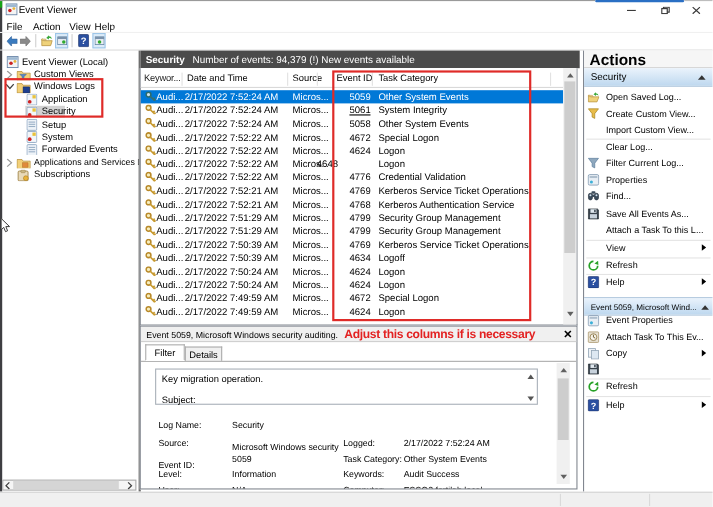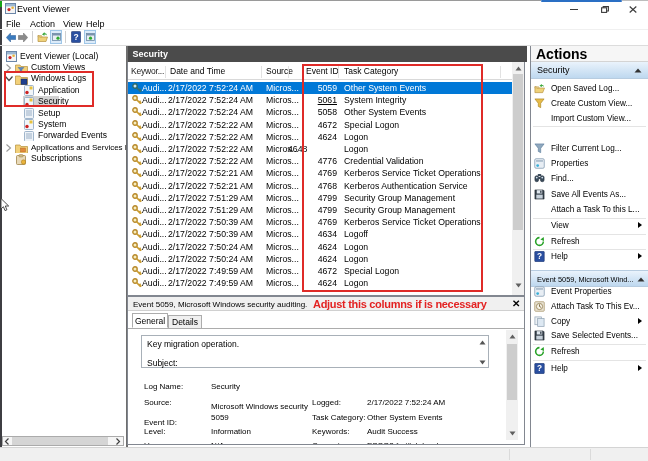--- a/index.html
+++ b/index.html
@@ -197,20 +197,21 @@
 <div class="abs" style="left:12px;top:437px;width:96px;height:8px;background:#d5d5d5;"></div>
 <svg class="abs" style="left:4px;top:438px;" width="6" height="7" viewBox="0 0 6 7">
       <path d="M4.5 0.5 L1.5 3.5 L4.5 6.5" fill="none" stroke="#404040" stroke-width="1.2"></path>
     </svg>
 <svg class="abs" style="left:115px;top:438px;" width="6" height="7" viewBox="0 0 6 7">
       <path d="M1.5 0.5 L4.5 3.5 L1.5 6.5" fill="none" stroke="#404040" stroke-width="1.2"></path>
     </svg>
 
 <div class="abs" style="left:128px;top:46px;width:399px;height:16px;background:#4b4b4b;color:#fff;line-height:16px;">
   <span class="abs" style="left:4.5px;font-weight:bold;font-size:9px;">Security</span>
+  <span class="abs" style="left:47px;font-size:9px;">Number of events: 94,379 (!) New events available</span>
 </div>
 
 <div class="abs" style="left:127px;top:62px;width:398px;height:234px;background:#fff;border:1px solid #828790;border-top:none;">
 </div>
 
 <div class="abs" style="left:128px;top:62px;width:384px;height:17.5px;background:#fff;border-bottom:1px solid #d9d9d9;font-size:8.5px;">
   <span class="cell" style="left:3px;top:4px;width:37px;color:#222;letter-spacing:-0.2px;">Keywor...</span>
   <span class="cell" style="left:42px;top:4px;">Date and Time</span>
   <span class="cell" style="left:138px;top:4px;">Source</span>
   <span class="cell" style="left:178px;top:4px;">Event ID</span>
@@ -421,21 +422,21 @@
 <div class="abs" style="left:301.5px;top:64px;width:181px;height:228px;border:2px solid #df2b28;"></div>
 
 <div class="abs" style="left:127px;top:296px;width:398px;height:149px;background:#fff;border:1px solid #828790;overflow:hidden;">
 
   <div class="abs" style="left:0;top:0;width:396px;height:14px;background:#f0f0f0;border-bottom:1px solid #d0d0d0;">
     <span class="abs" style="left:5px;top:2.5px;font-size:8px;">Event 5059, Microsoft Windows security auditing.</span>
     <span class="abs" style="left:185px;top:1px;font-size:11px;font-weight:bold;color:#e32222;letter-spacing:-0.3px;white-space:nowrap;">Adjust this columns if is necessary</span>
     <span class="abs" style="left:384px;top:1px;font-size:10px;font-weight:bold;">✕</span>
   </div>
 
-  <div class="abs" style="left:4px;top:16px;width:36px;height:15px;background:#fff;border:1px solid #acacac;border-bottom:1px solid #fff;z-index:2;text-align:center;line-height:15px;font-size:8.5px;">General</div>
+  <div class="abs" style="left:4px;top:16px;width:36px;height:15px;background:#fff;border:1px solid #acacac;border-bottom:1px solid #fff;z-index:2;text-align:center;line-height:15px;font-size:8.5px;">Filter</div>
   <div class="abs" style="left:40px;top:18px;width:34px;height:13px;background:#f0f0f0;border:1px solid #acacac;border-bottom:none;text-align:center;line-height:13px;font-size:8.5px;">Details</div>
   <div class="abs" style="left:0;top:30.5px;width:396px;height:1px;background:#acacac;"></div>
 
   <div class="abs" style="left:13px;top:38px;width:348px;height:33px;border:1px solid #a8b0b8;background:#fff;">
     <span class="abs" style="left:5px;top:3px;font-size:8.5px;">Key migration operation.</span>
     <span class="abs" style="left:5px;top:22px;font-size:8.5px;">Subject:</span>
     <svg class="abs" style="left:337px;top:4px;" width="7" height="5" viewBox="0 0 7 5">
           <path d="M0.5 4.5 L3.5 0.5 L6.5 4.5 Z" fill="#555"></path>
         </svg>
     <svg class="abs" style="left:337px;top:24px;" width="7" height="5" viewBox="0 0 7 5">
@@ -493,20 +494,23 @@
     </div>
 <div class="act-item" style="top:96.1px;">
       <svg class="act-ico" viewBox="0 0 12 12">
         <path d="M1 1 L11 1 L7.3 5.8 L7.3 10.5 L4.7 9.2 L4.7 5.8 Z" fill="#e8bc4a" stroke="#a8831e" stroke-width="0.7"></path>
       </svg>
       <span class="act-txt">Create Custom View...</span>
     </div>
 <div class="act-item" style="top:111.0px;text-align:center;">
       <span class="act-txt">Import Custom View...</span>
     </div>
+<div class="act-item" style="top:126.0px;">
+      <span class="act-txt">Clear Log...</span>
+    </div>
 <div class="act-item" style="top:140.9px;">
       <svg class="act-ico" viewBox="0 0 12 12">
         <path d="M1 1 L11 1 L7.3 5.8 L7.3 10.5 L4.7 9.2 L4.7 5.8 Z" fill="#8fa8be" stroke="#5c7d9c" stroke-width="0.7"></path>
       </svg>
       <span class="act-txt">Filter Current Log...</span>
     </div>
 <div class="act-item" style="top:155.9px;">
       <svg class="act-ico" viewBox="0 0 12 12">
         <rect x="0.8" y="0.8" width="10.4" height="10.4" rx="1.5" fill="#e8eef4" stroke="#8aa0b6" stroke-width="0.9"></rect>
         <rect x="2.2" y="2.2" width="7.6" height="2" fill="#aebecd"></rect>
@@ -590,21 +594,20 @@
       <span class="act-txt">Copy</span>
       <span class="act-arrow"></span>
     </div>
 <div class="act-item" style="top:328.3px;">
       <svg class="act-ico" viewBox="0 0 12 12">
         <path d="M1 1 L10 1 L11 2 L11 11 L1 11 Z" fill="#37414b" stroke="#1c242c" stroke-width="0.6"></path>
         <rect x="3" y="1.3" width="6" height="3.6" fill="#dfe7ee"></rect>
         <rect x="6.7" y="1.8" width="1.5" height="2.4" fill="#37414b"></rect>
         <rect x="2.5" y="6.2" width="7" height="4.2" fill="#c8d2dc"></rect>
       </svg>
-      <span class="act-txt">Save Selected Events...</span>
     </div>
 <div class="act-item" style="top:343.7px;">
       <svg class="act-ico" viewBox="0 0 12 12">
         <path d="M6 1.8 A4.2 4.2 0 1 0 10.2 6" fill="none" stroke="#28a228" stroke-width="1.7"></path>
         <path d="M10.6 1.2 L10.9 5.4 L7 3.8 Z" fill="#28a228"></path>
       </svg>
       <span class="act-txt">Refresh</span>
     </div>
 <div class="act-item" style="top:360.5px;">
       <svg class="act-ico" viewBox="0 0 12 12">

